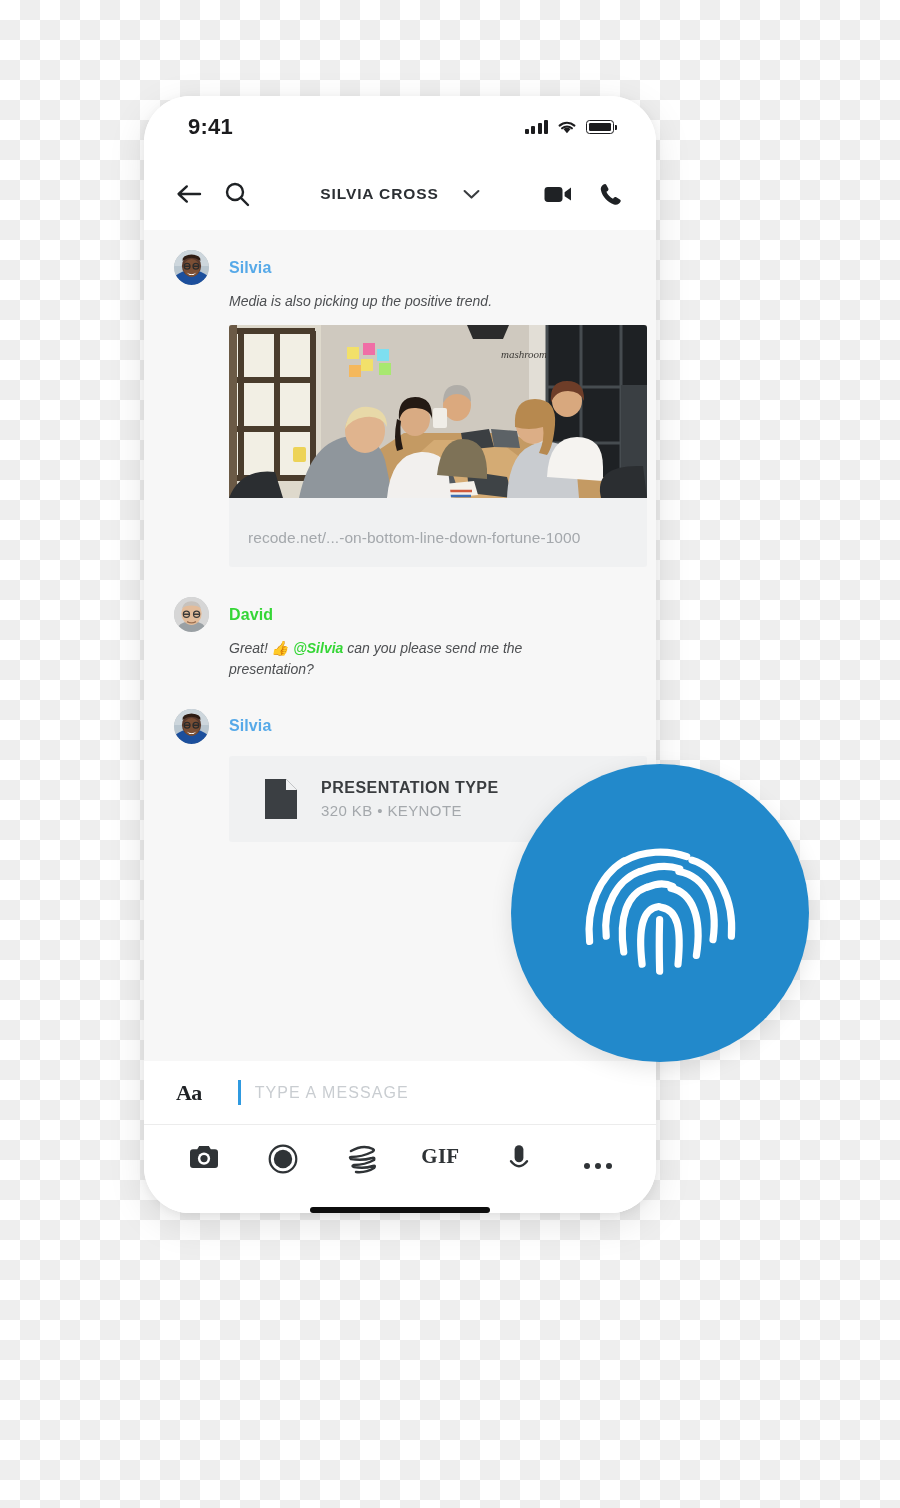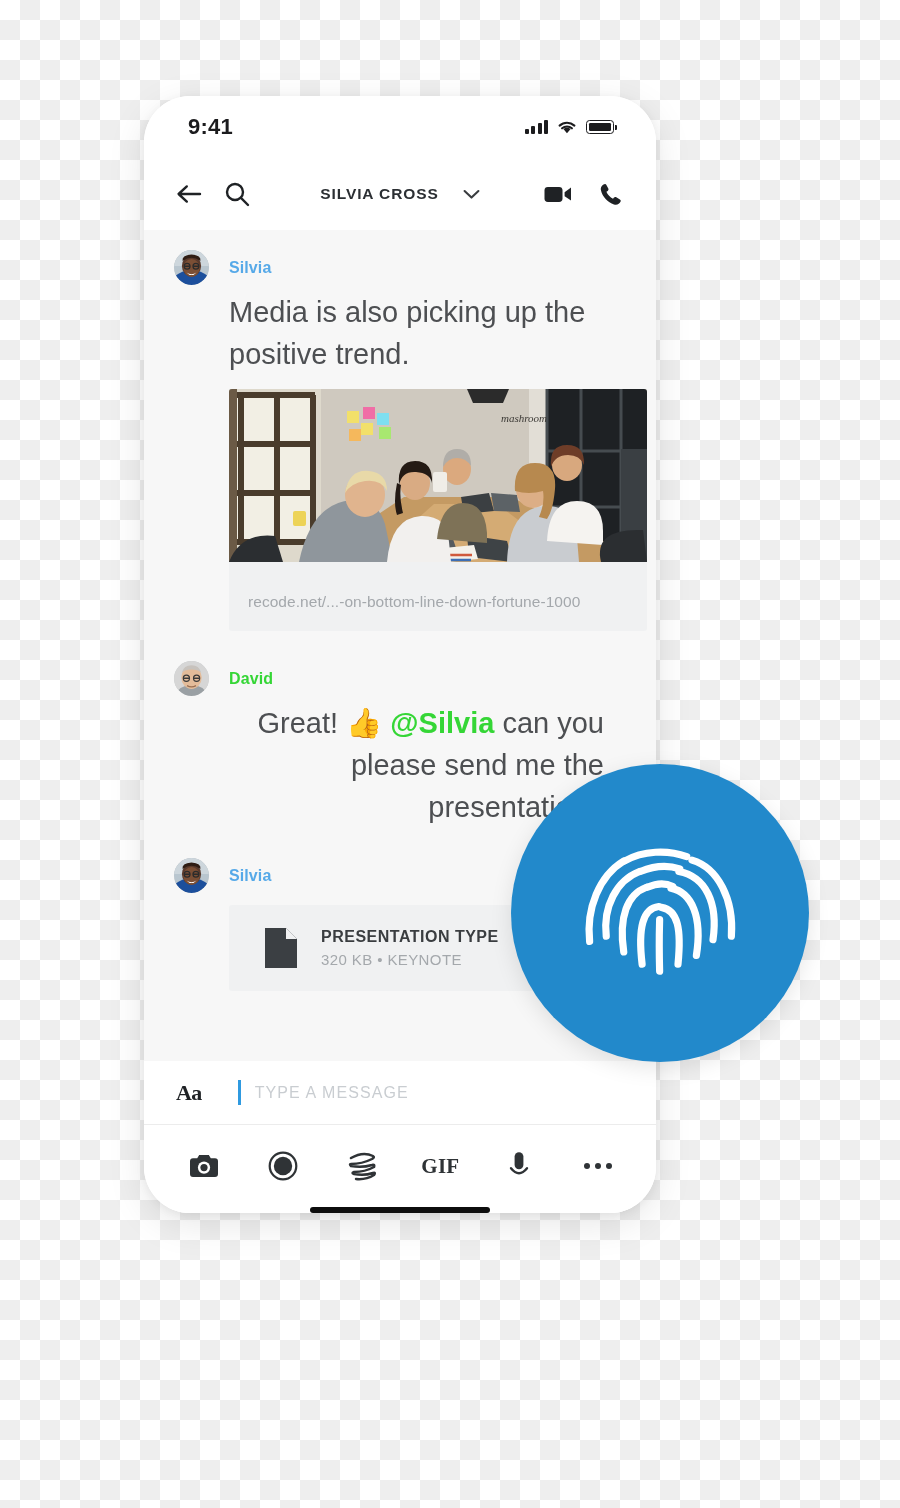--- a/index.html
+++ b/index.html
@@ -150,24 +150,25 @@
     font-weight: bold;
     letter-spacing: 0.1px;
   }
   .sender-silvia { color: #56a9e8; }
   .sender-david  { color: #35d636; }
 
   .msg-body {
     margin-left: 55px;
   }
   .msg-text {
-    font-size: 29px;
+    font-size: 14px;
     line-height: 1.45;
     color: #4d4f52;
     max-width: 375px;
+    font-style: italic;
   }
   .mention { color: #35d636; font-weight: bold; }
 
   
   .link-card {
     margin-top: 14px;
     width: 418px;
     background: #f0f1f2;
     border-radius: 3px;
     overflow: hidden;
@@ -269,21 +270,20 @@
   .composer-tools {
     height: 82px;
     display: flex;
     align-items: center;
     justify-content: space-between;
     padding: 0 36px 0 38px;
     box-sizing: border-box;
   }
   .tool {
     display: flex;
-    align-items: center;
     justify-content: center;
     cursor: pointer;
     width: 44px;
     height: 44px;
   }
   .gif-text {
     font-size: 21px;
     font-weight: bold;
     color: #2f3336;
     letter-spacing: 0.3px;
@@ -490,21 +490,21 @@
             </svg>
           </div>
           <div class="link-meta">
             <div class="link-url">recode.net/...-on-bottom-line-down-fortune-1000</div>
           </div>
         </div>
       </div>
     </div>
 
 
-    <div class="msg-group" style="margin-top:30px;text-align:right;">
+    <div class="msg-group" style="margin-top:30px;">
       <div class="msg-head">
         <div class="avatar">
           <svg width="35" height="35" viewBox="0 0 35 35">
             <defs>
               <clipPath id="clipDav">
                   <circle cx="17.5" cy="17.5" r="17.5"></circle>
                 </clipPath>
             </defs>
             <g clip-path="url(#clipDav)">
               <rect width="35" height="35" fill="#d6d6d6"></rect>

